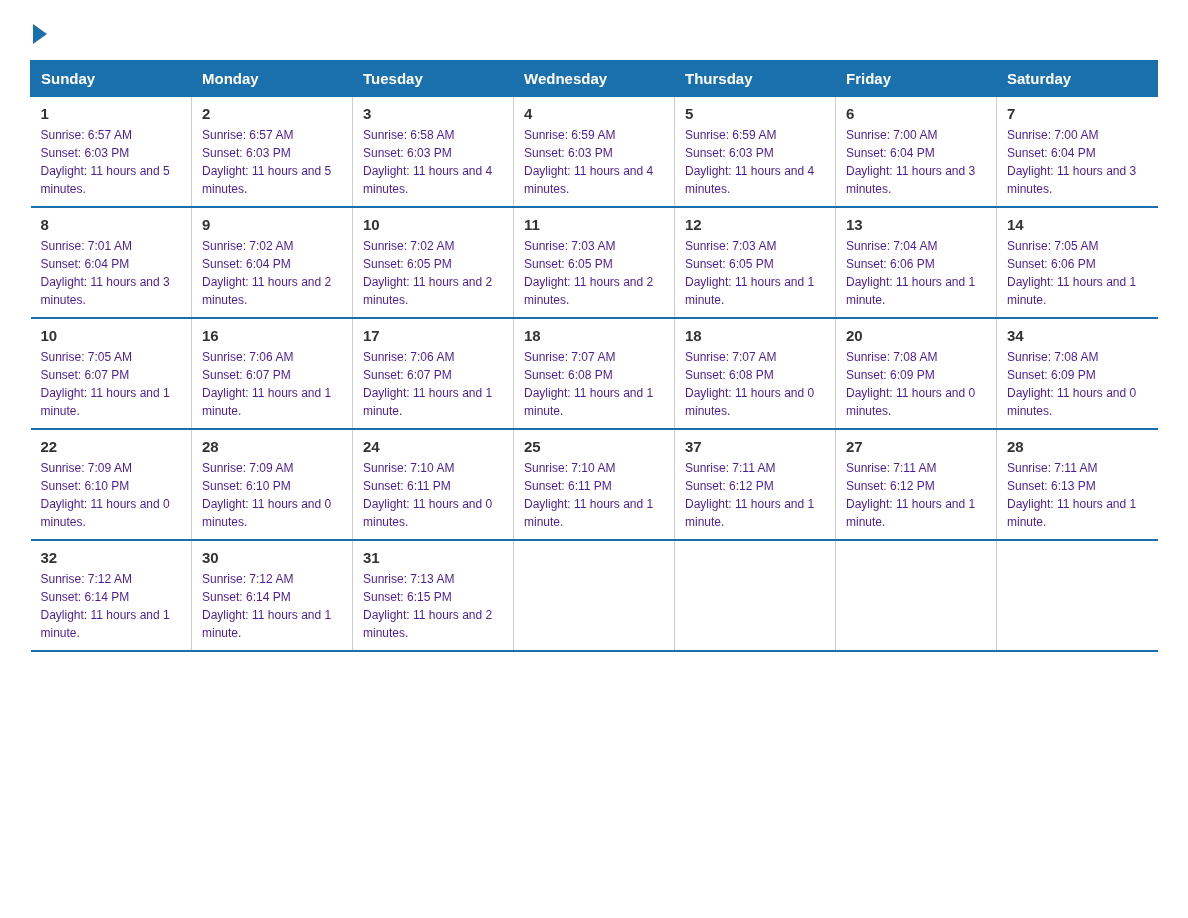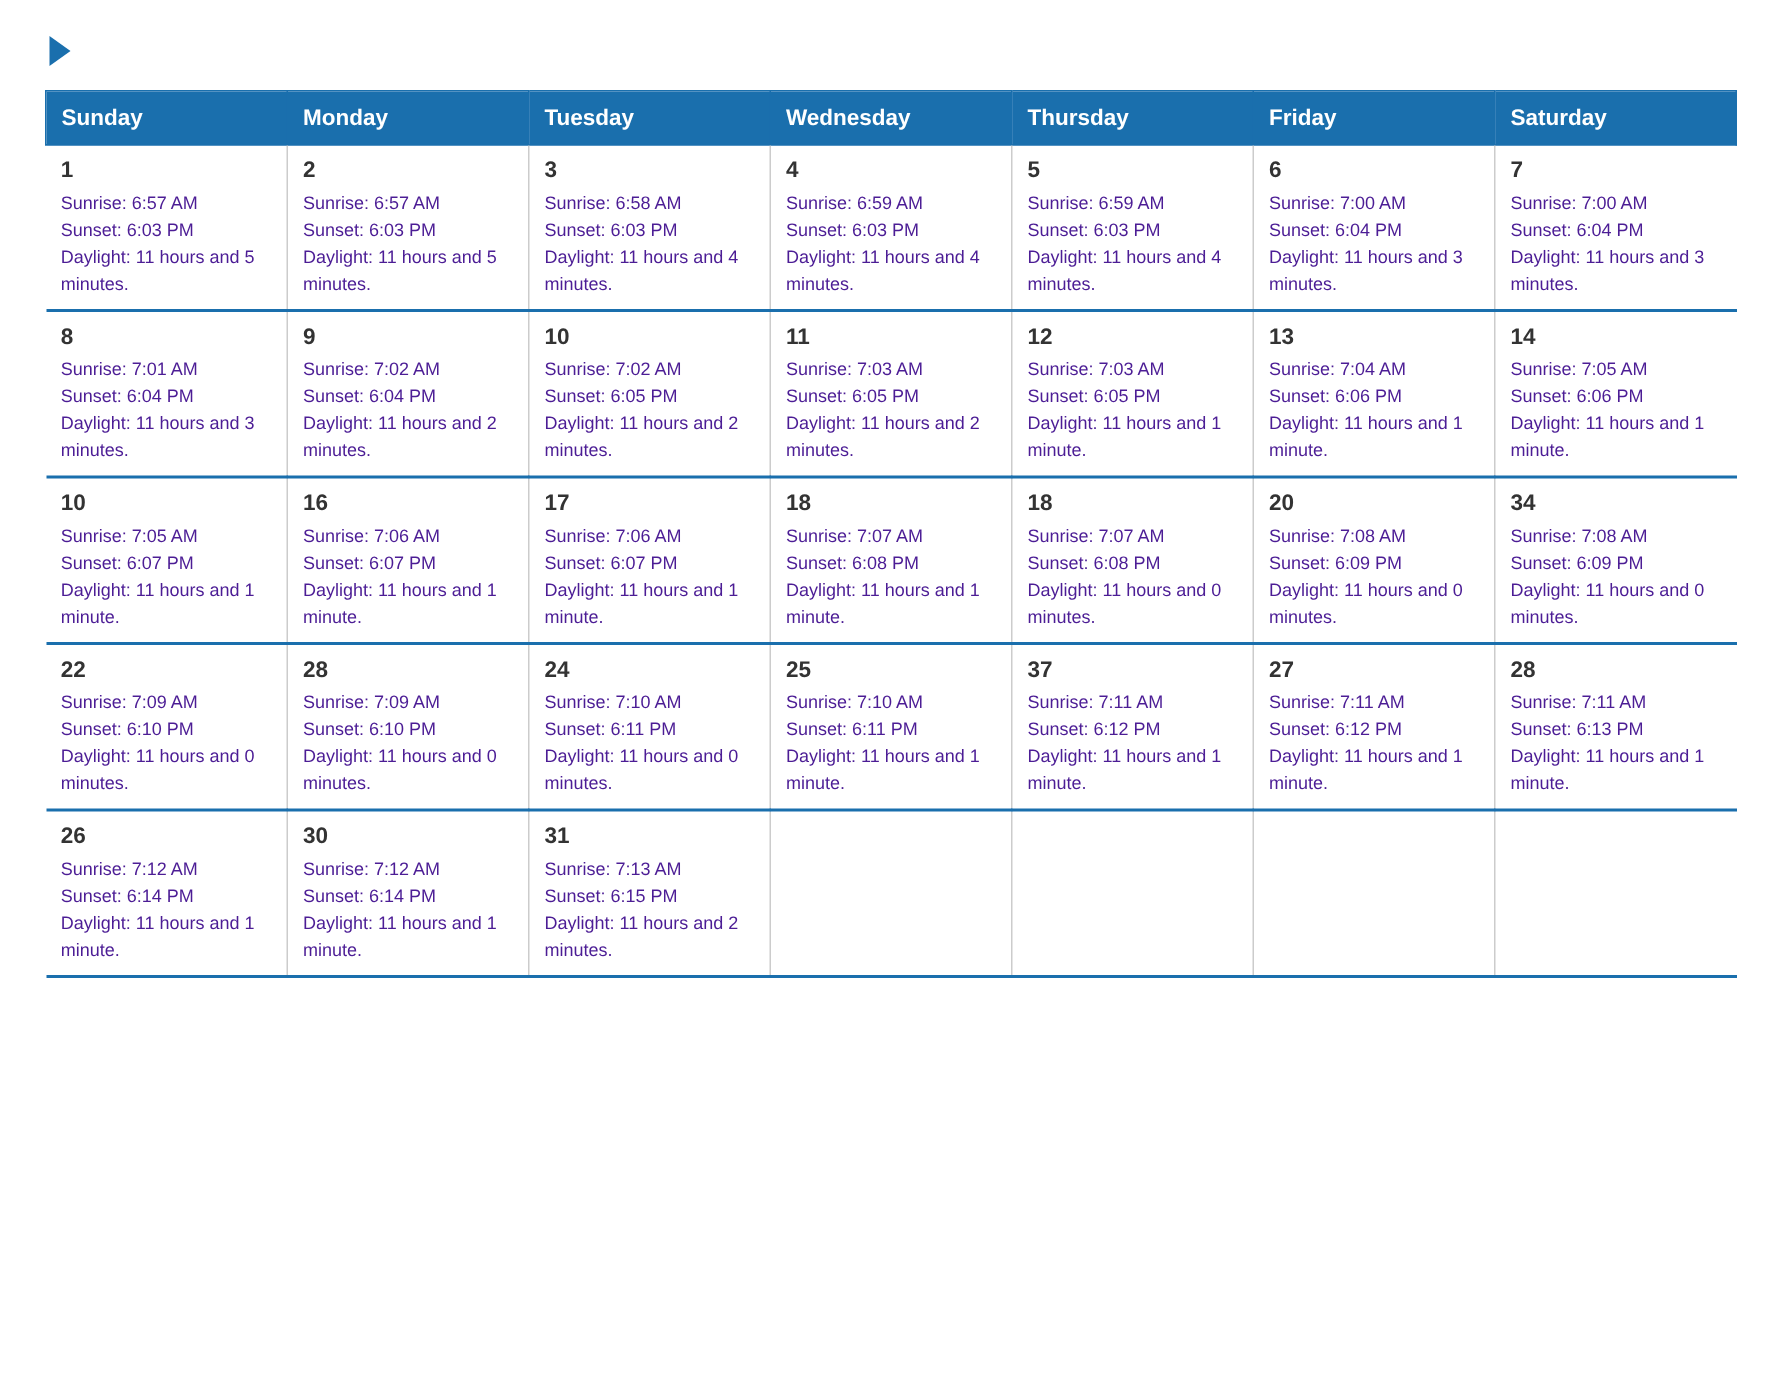--- a/index.html
+++ b/index.html
@@ -248,21 +248,21 @@
         <span class="day-num">27</span>
         <span class="day-info">Sunrise: 7:11 AM<br>Sunset: 6:12 PM<br>Daylight: 11 hours and 1 minute.</span>
       </td>
         <td>
         <span class="day-num">28</span>
         <span class="day-info">Sunrise: 7:11 AM<br>Sunset: 6:13 PM<br>Daylight: 11 hours and 1 minute.</span>
       </td>
       </tr>
       <tr>
         <td>
-        <span class="day-num">26</span>
+        <span class="day-num">32</span>
         <span class="day-info">Sunrise: 7:12 AM<br>Sunset: 6:14 PM<br>Daylight: 11 hours and 1 minute.</span>
       </td>
         <td>
         <span class="day-num">30</span>
         <span class="day-info">Sunrise: 7:12 AM<br>Sunset: 6:14 PM<br>Daylight: 11 hours and 1 minute.</span>
       </td>
         <td>
         <span class="day-num">31</span>
         <span class="day-info">Sunrise: 7:13 AM<br>Sunset: 6:15 PM<br>Daylight: 11 hours and 2 minutes.</span>
       </td>

